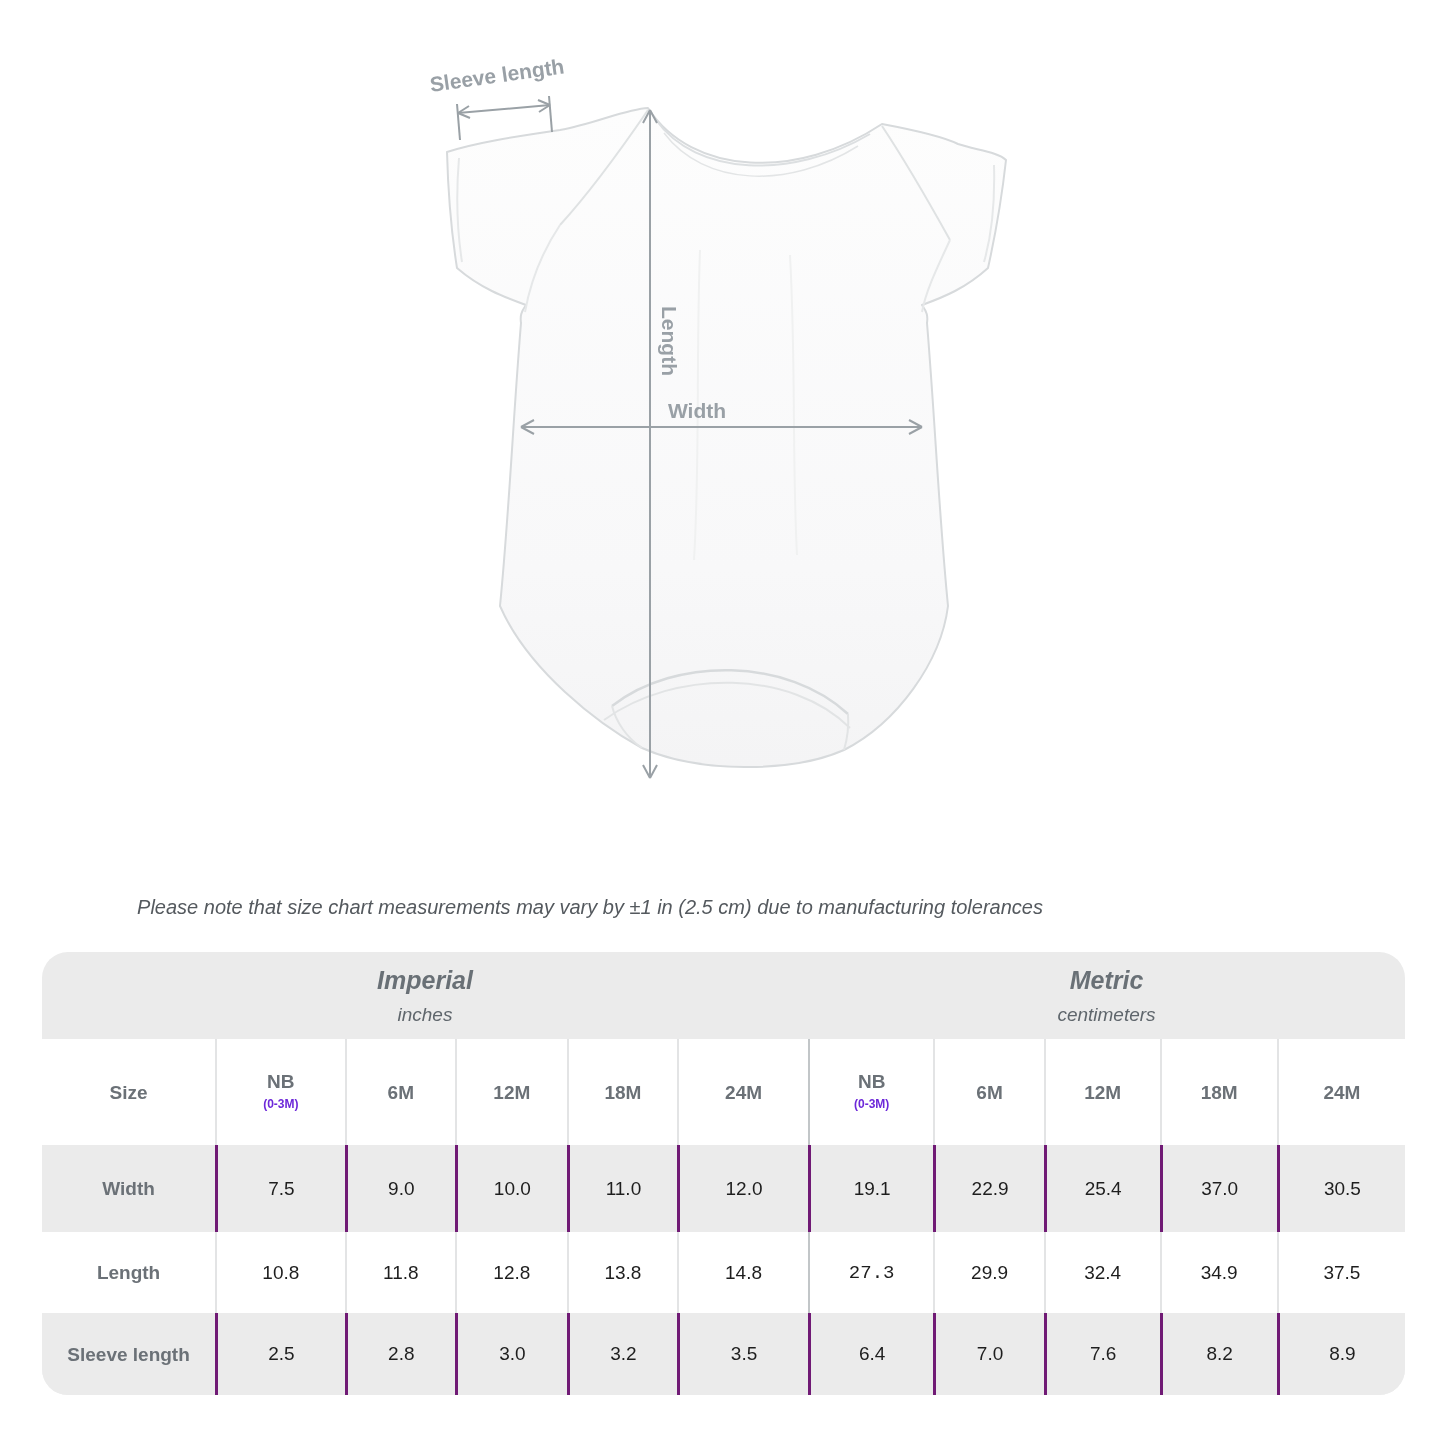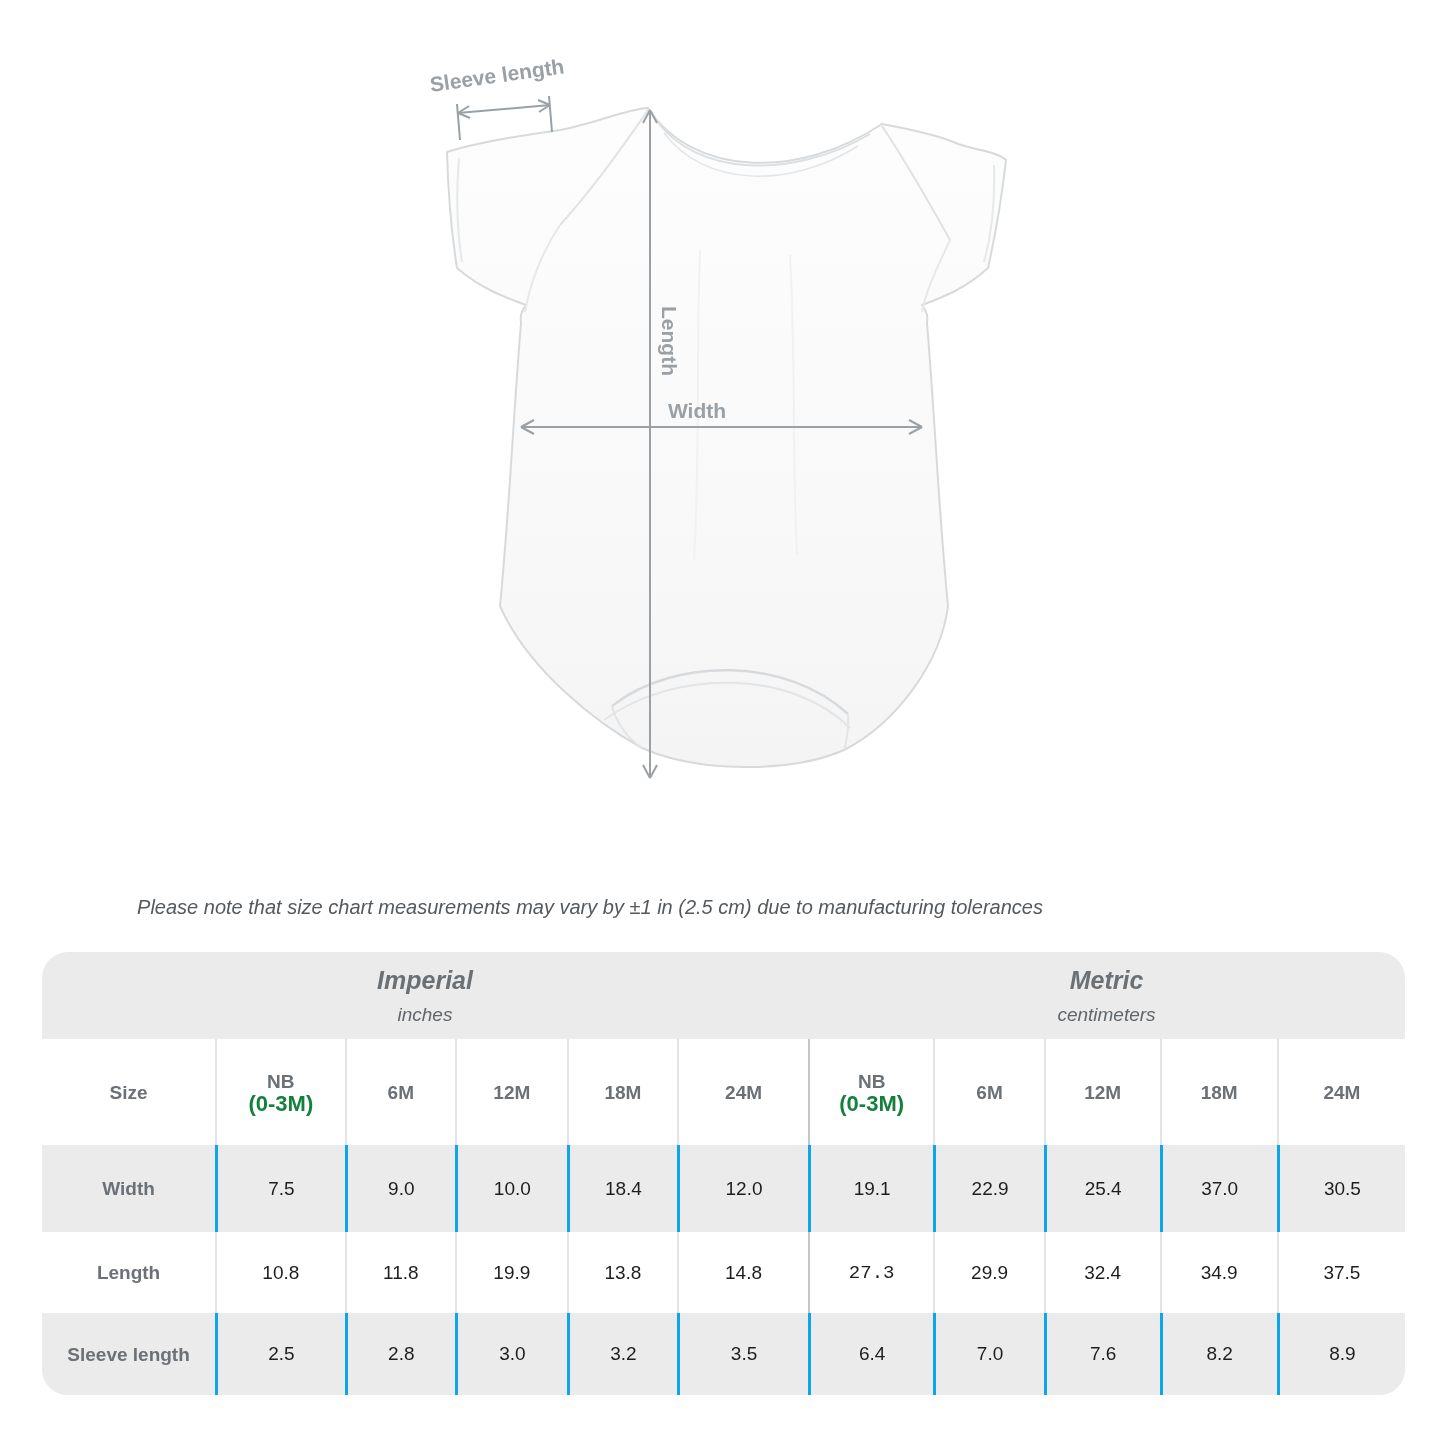--- a/index.html
+++ b/index.html
@@ -55,26 +55,26 @@
   }
   .sec-unit{
     font-size:19px;font-style:italic;font-weight:normal;color:#5f666c;
     line-height:24px;margin-top:8px;
   }
   tr.cols-row{height:106px;}
   tr.cols-row th{background:#ffffff;border-left:2px solid #e3e4e5;}
   tr.cols-row th:first-child{border-left:none;}
   tr.cols-row th.mid{border-left:2px solid #c2c6c8;}
   .ch-top,.row-label{font-size:19px;font-weight:bold;color:#6b7177;line-height:23px;}
-  .ch-sub{font-size:22px;font-weight:bold;color:#15803d;line-height:22px;}
+  .ch-sub{font-size:12px;font-weight:bold;color:#6d28d9;line-height:22px;}
   .ch-sub:empty{display:none;}
   tr.data-row td, tr.data-row th{font-size:19px;color:#1e1e1e;}
   tr.data-row th{text-align:center;}
   tr.row-gray{background:#ebebeb;}
-  tr.row-gray td, tr.row-gray th{background:#ebebeb;border-left:3px solid #0ea5e9;}
+  tr.row-gray td, tr.row-gray th{background:#ebebeb;border-left:3px solid #701a75;}
   tr.row-gray td:first-child, tr.row-gray th:first-child{border-left:none;}
   tr.row-white td, tr.row-white th{background:#ffffff;border-left:2px solid #e3e4e5;}
   tr.row-white td:first-child, tr.row-white th:first-child{border-left:none;}
   tr.row-white td.mid{border-left:2px solid #c2c6c8;font-family:Liberation Mono, monospace;}
   tr#row-width{height:87px;}
   tr#row-length{height:81px;}
   tr#row-sleeve{height:82px;}
 </style>
 </head>
 <body>
@@ -229,34 +229,34 @@
           <div class="ch-top">24M</div>
 
         </th>
       </tr>
 
       <tr id="row-width" class="data-row row-gray">
         <th><span class="row-label">Width</span></th>
         <td>7.5</td>
         <td>9.0</td>
         <td>10.0</td>
-        <td>18.4</td>
+        <td>11.0</td>
         <td>12.0</td>
         <td class="mid">19.1</td>
         <td>22.9</td>
         <td>25.4</td>
         <td>37.0</td>
         <td>30.5</td>
       </tr>
 
       <tr id="row-length" class="data-row row-white">
         <th><span class="row-label">Length</span></th>
         <td>10.8</td>
         <td>11.8</td>
-        <td>19.9</td>
+        <td>12.8</td>
         <td>13.8</td>
         <td>14.8</td>
         <td class="mid">27.3</td>
         <td>29.9</td>
         <td>32.4</td>
         <td>34.9</td>
         <td>37.5</td>
       </tr>
 
       <tr id="row-sleeve" class="data-row row-gray">

